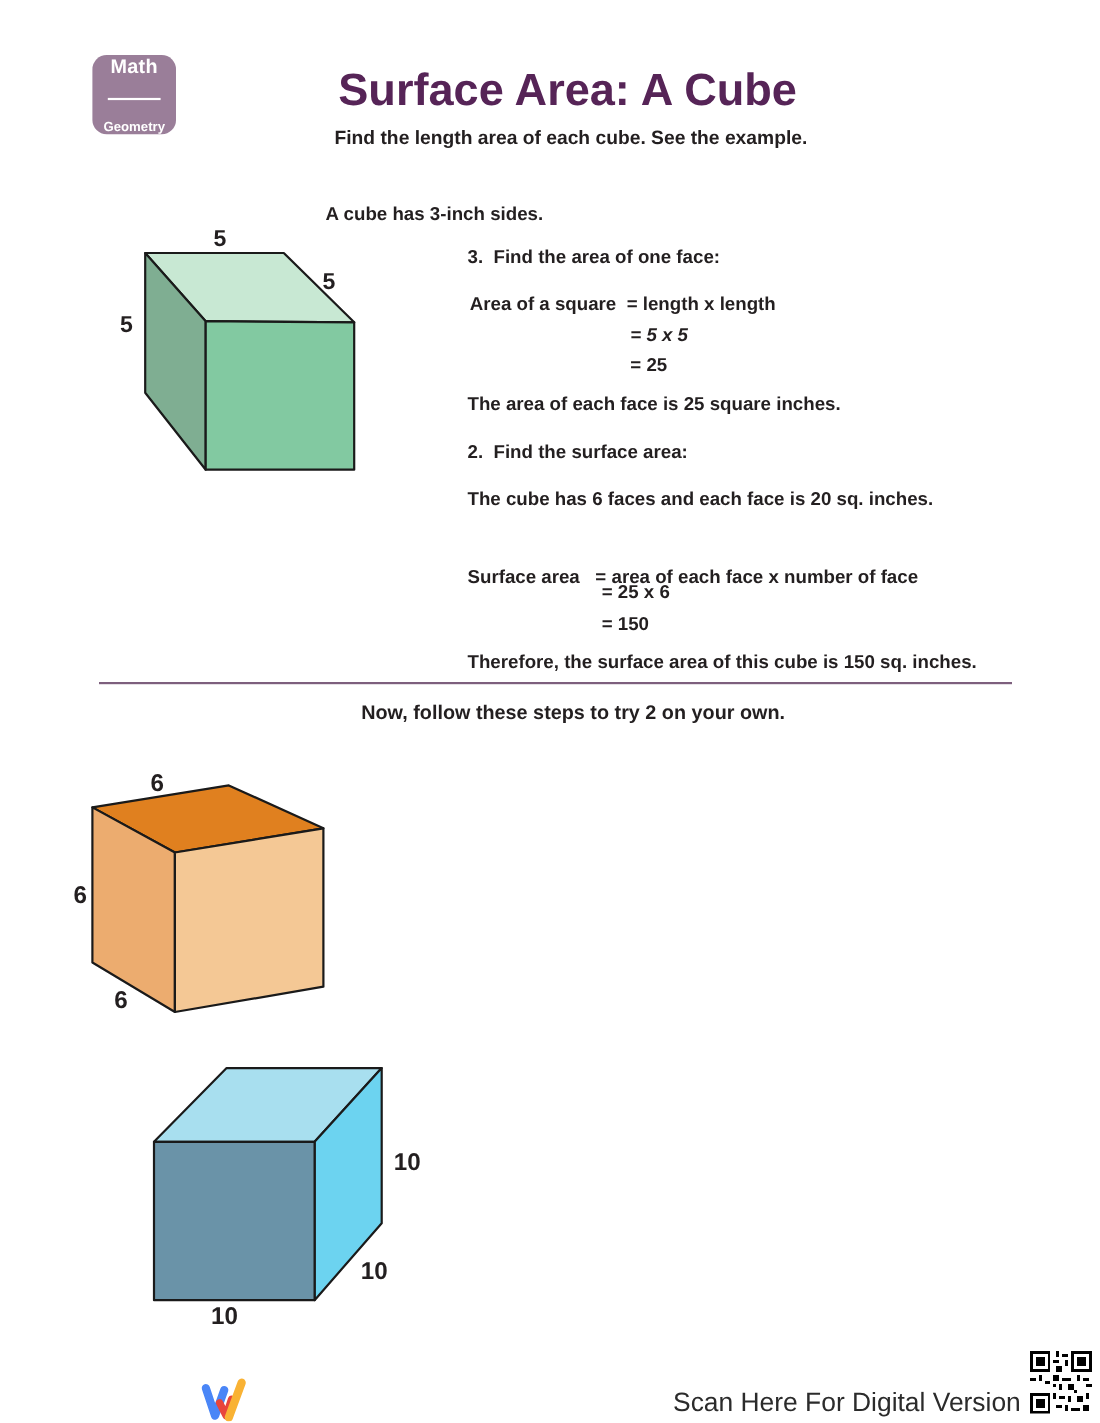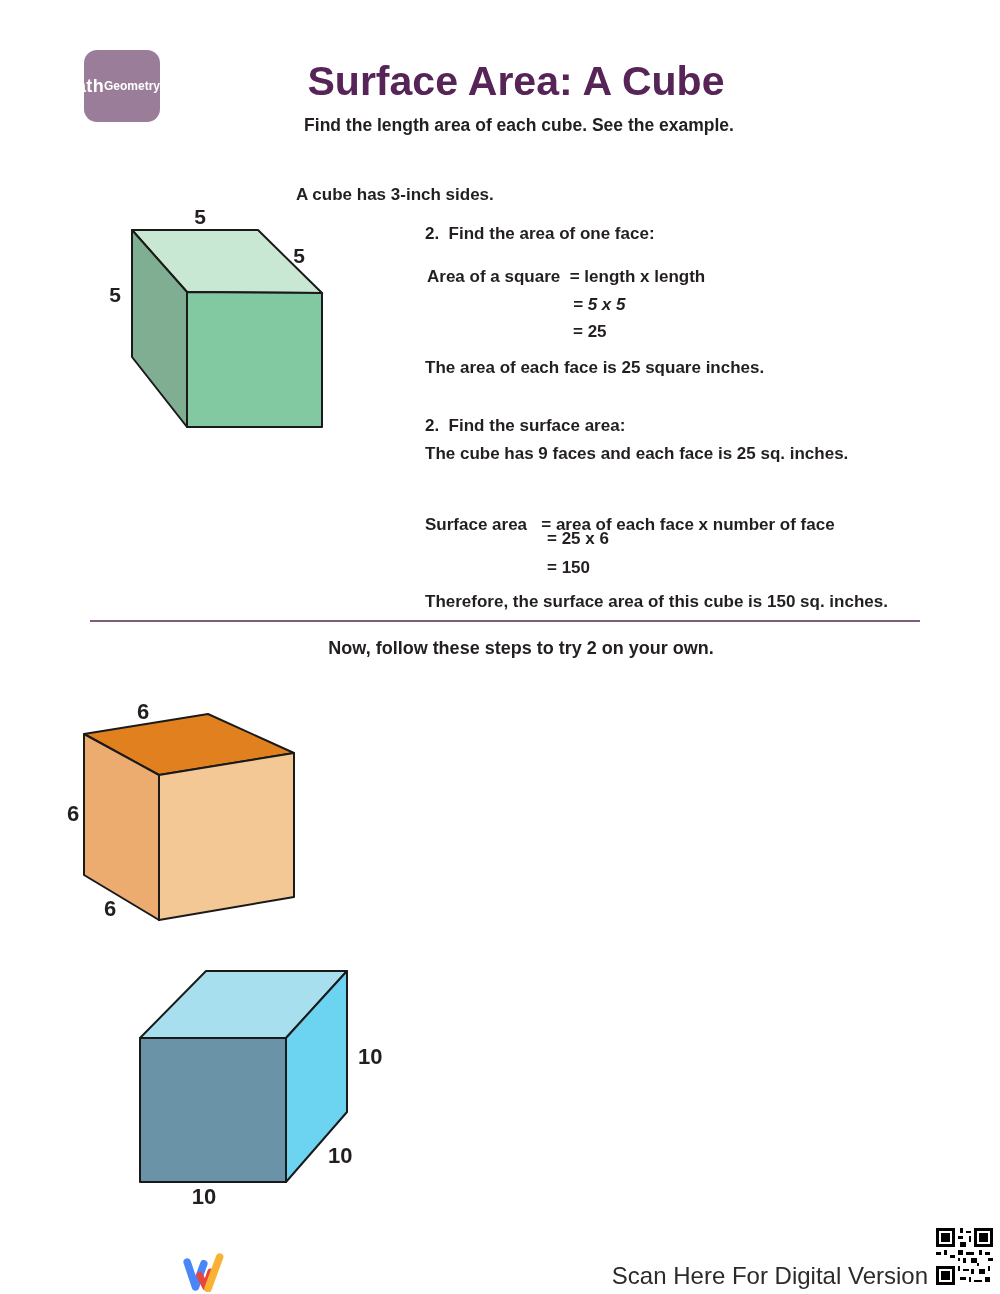--- a/index.html
+++ b/index.html
@@ -6,21 +6,21 @@
   .page{
     position:relative;width:1000px;height:1294px;background:#ffffff;
     font-family:"Liberation Sans",sans-serif;color:var(--text,#231f20);
     overflow:hidden;
   }
   .abs{position:absolute;}
   
   .badge{
     left:84px;top:50px;width:76px;height:72px;border-radius:13px;
     background:var(--badge-bg,#9a7e99);color:#fff;
-    display:flex;flex-direction:row;align-items:center;justify-content:flex-end;
+    display:flex;flex-direction:column;align-items:center;justify-content:space-between;
   }
   .badge-subject{font-weight:bold;font-size:18px;letter-spacing:.3px;}
   .badge-divider{width:48px;height:2px;background:#fff;margin:4px 0 4px 0;}
   .badge-topic{font-weight:bold;font-size:12px;}
   
   .title{
     left:516px;top:58px;transform:translateX(-50%);
     font-weight:bold;font-size:41px;color:var(--title,#562457);white-space:nowrap;
   }
   .intro{
@@ -28,21 +28,21 @@
     text-align:center;font-weight:bold;font-size:17.5px;line-height:23px;white-space:nowrap;
   }
   .tline{white-space:pre;font-weight:bold;font-size:17px;line-height:20px;}
   .caption{left:296px;top:185px;}
   
   .s-step1{left:425px;top:224px;}
   .s-areaformula{left:427px;top:267px;}
   .s-calc1{left:573px;top:295px;font-style:italic;}
   .s-calc2{left:573px;top:322px;}
   .s-arearesult{left:425px;top:358px;}
-  .s-step2{left:425px;top:401px;margin-top:15px;}
+  .s-step2{left:425px;top:401px;}
   .s-facesnote{left:425px;top:444px;}
   .s-surfformula{left:425px;top:487px;margin-top:28px;}
   .s-surfcalc1{left:547px;top:529px;}
   .s-surfcalc2{left:547px;top:558px;}
   .s-conclusion{left:425px;top:592px;}
   
   .divider{left:90px;top:620px;width:830px;height:2px;background:var(--divider,#7d5f7d);}
   .practice{left:521px;top:638px;transform:translateX(-50%);font-weight:bold;font-size:18px;white-space:nowrap;}
   
   svg polygon{stroke:#1a1a1a;stroke-width:2;stroke-linejoin:round;}
@@ -75,27 +75,27 @@
 
   <svg class="abs" style="left:100px;top:200px;" width="245" height="245" viewBox="100 200 245 245">
     <polygon points="132,230 258,230 322,293 187,292" fill="#c8e8d3"></polygon>
     <polygon points="132,230 187,292 187,427 132,357" fill="#7fae92"></polygon>
     <polygon points="187,292 322,293 322,427 187,427" fill="#82c9a1"></polygon>
     <text class="dim" x="200" y="224" font-size="21" text-anchor="middle">5</text>
     <text class="dim" x="299" y="263" font-size="21" text-anchor="middle">5</text>
     <text class="dim" x="115" y="302" font-size="21" text-anchor="middle">5</text>
   </svg>
 
-  <div class="abs tline s-step1">2.  Find the area of one face:</div>
+  <div class="abs tline s-step1">3.  Find the area of one face:</div>
   <div class="abs tline s-areaformula">Area of a square  = length x length</div>
   <div class="abs tline s-calc1">= 5 x 5</div>
   <div class="abs tline s-calc2">= 25</div>
   <div class="abs tline s-arearesult">The area of each face is 25 square inches.</div>
   <div class="abs tline s-step2">2.  Find the surface area:</div>
-  <div class="abs tline s-facesnote">The cube has 9 faces and each face is 25 sq. inches.</div>
+  <div class="abs tline s-facesnote">The cube has 6 faces and each face is 20 sq. inches.</div>
   <div class="abs tline s-surfformula">Surface area   = area of each face x number of face</div>
   <div class="abs tline s-surfcalc1">= 25 x 6</div>
   <div class="abs tline s-surfcalc2">= 150</div>
   <div class="abs tline s-conclusion">Therefore, the surface area of this cube is 150 sq. inches.</div>
 
   <div class="abs divider"></div>
   <div class="abs practice">Now, follow these steps to try 2 on your own.</div>
 
   <svg class="abs" style="left:55px;top:690px;" width="255" height="245" viewBox="55 690 255 245">
     <polygon points="84,734 208,714 294,753 159,775" fill="#e0801f"></polygon>

